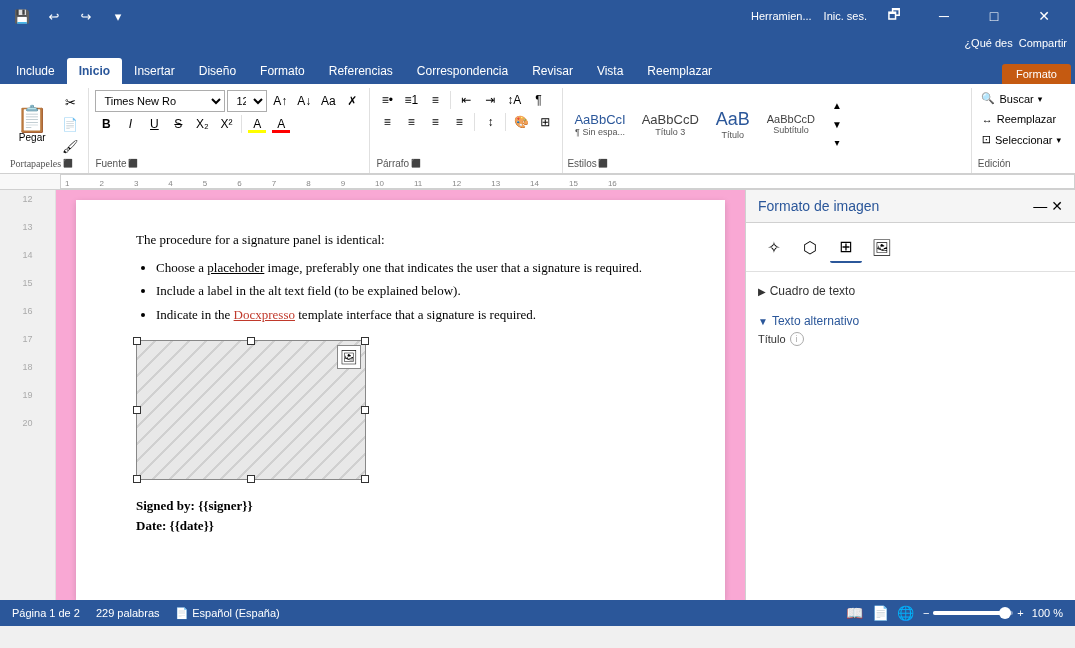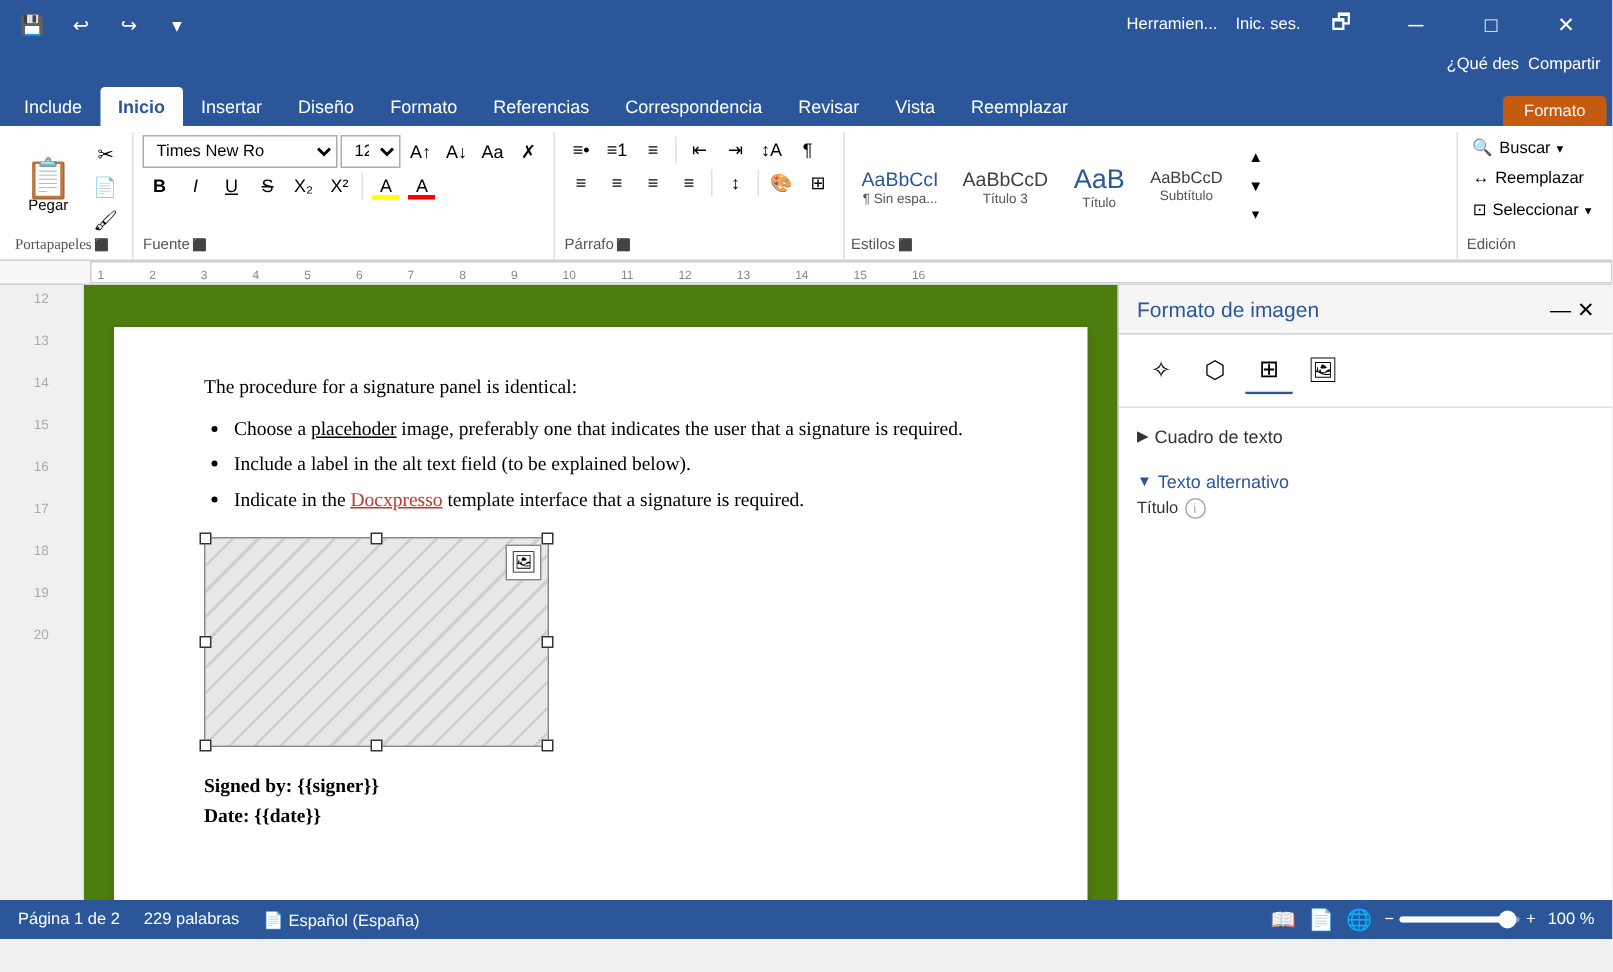--- a/index.html
+++ b/index.html
@@ -148,23 +148,23 @@
       padding-top: 4px;
       font-size: 9px;
       color: #aaa;
       gap: 18px;
       overflow: hidden;
     }
 
     
     .doc-area {
       flex: 1;
-      background: #4d7c0f;
+      background: #f9a8d4;
       overflow: auto;
-      padding: 28px 20px;
+      padding: 10px 20px;
     }
     .doc-page {
       background: white;
       max-width: 650px;
       margin: 0 auto;
       min-height: 400px;
       padding: 30px 60px;
       box-shadow: 0 2px 6px rgba(0,0,0,0.15);
       position: relative;
     }

